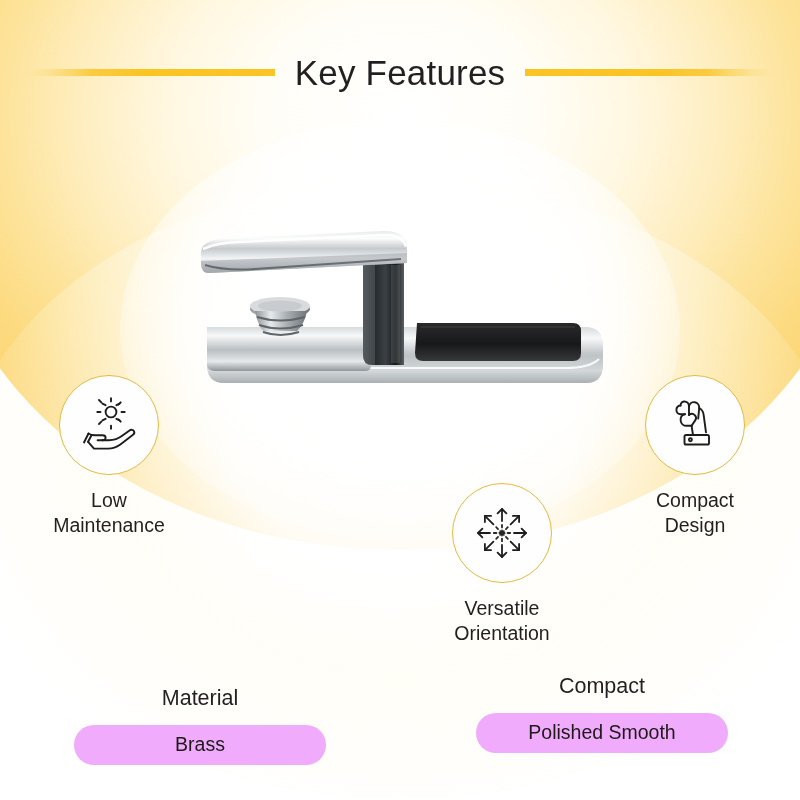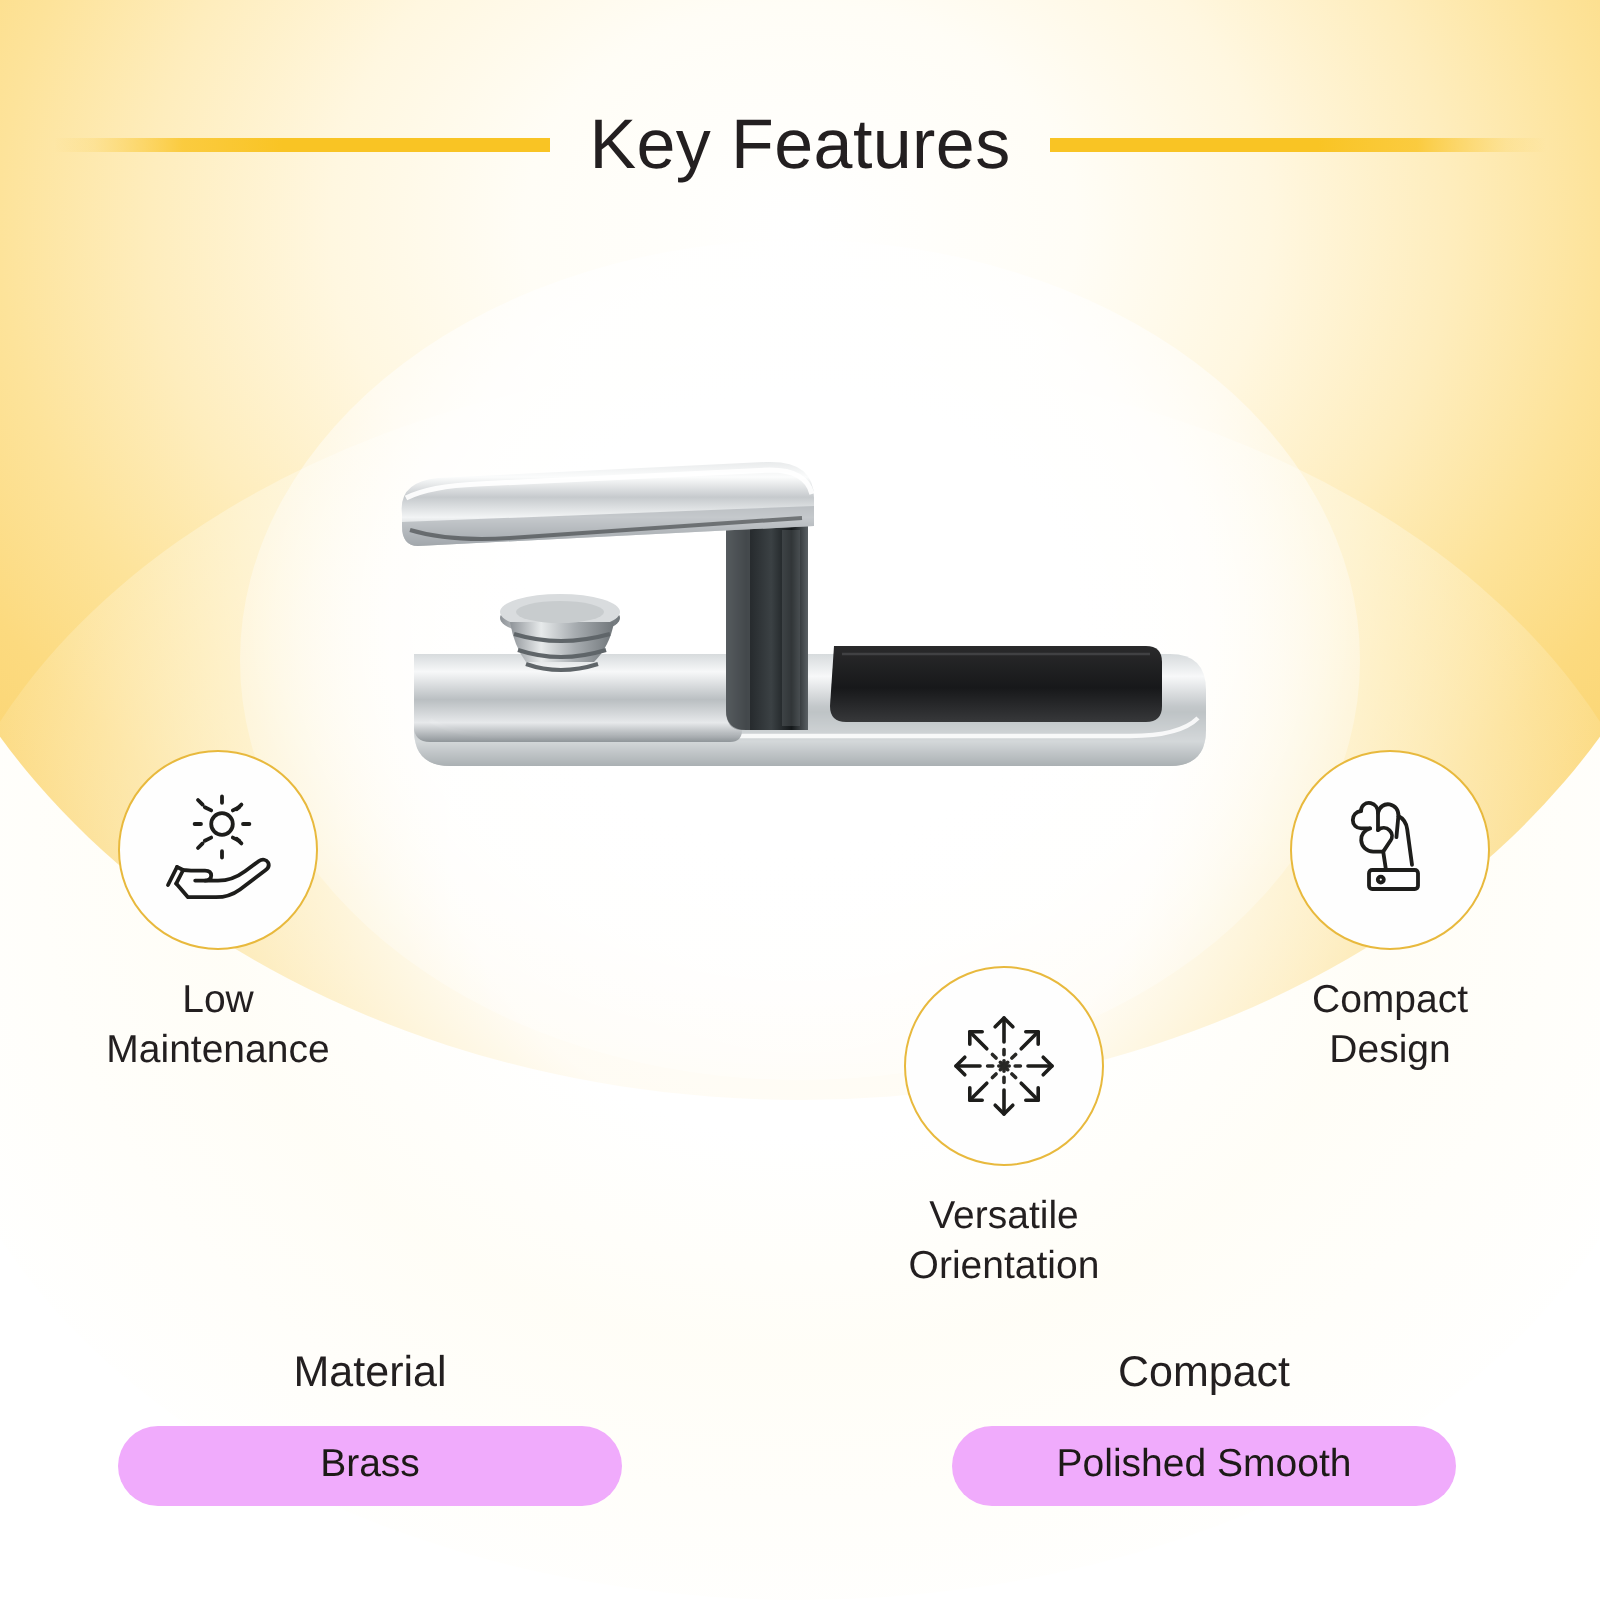--- a/index.html
+++ b/index.html
@@ -156,21 +156,21 @@
 
   
   .spec {
     position: absolute;
     top: 676px;
     width: 300px;
     display: flex;
     flex-direction: column;
     align-items: center;
   }
-  .spec-left  { left: 35px; }
+  .spec-left  { left: 50px; margin-top: 12px; }
   .spec-right { left: 452px; }
 
   .spec-title {
     font-size: 21.5px;
     color: #231f20;
     line-height: 1;
     margin-bottom: 15px;
   }
   .pill {
     width: 252px;

